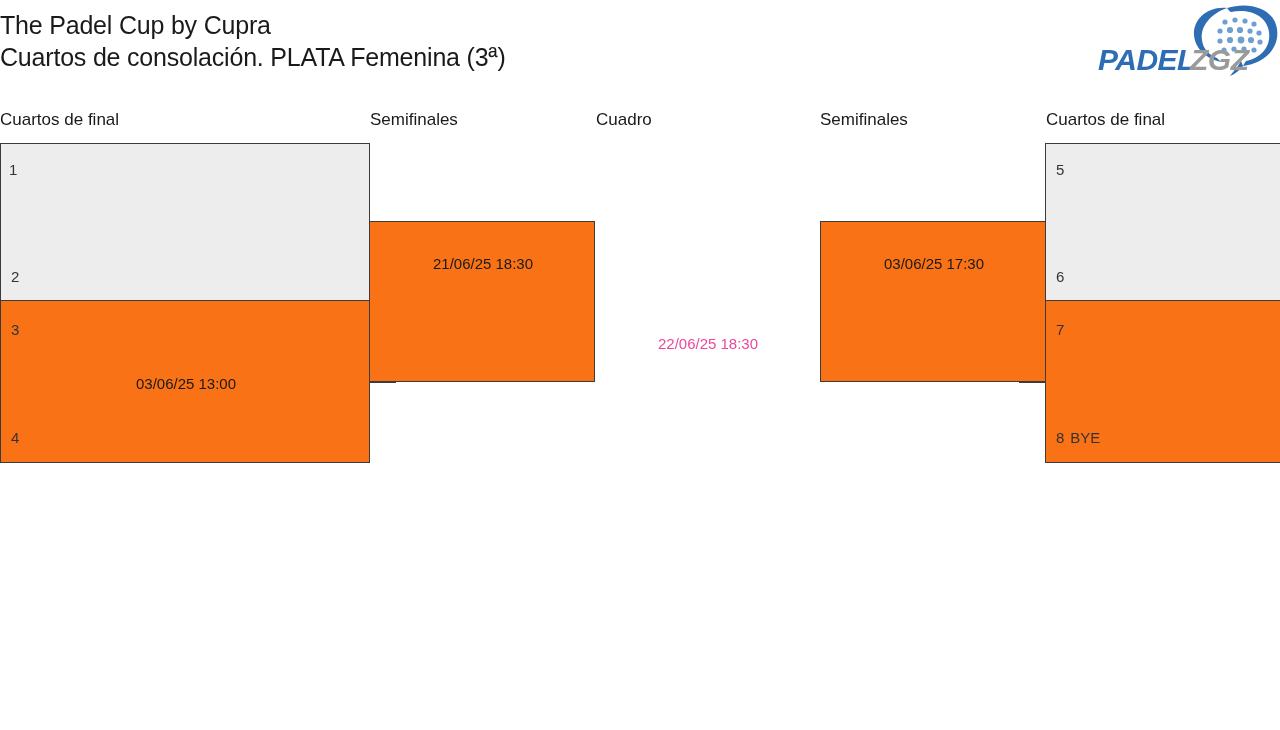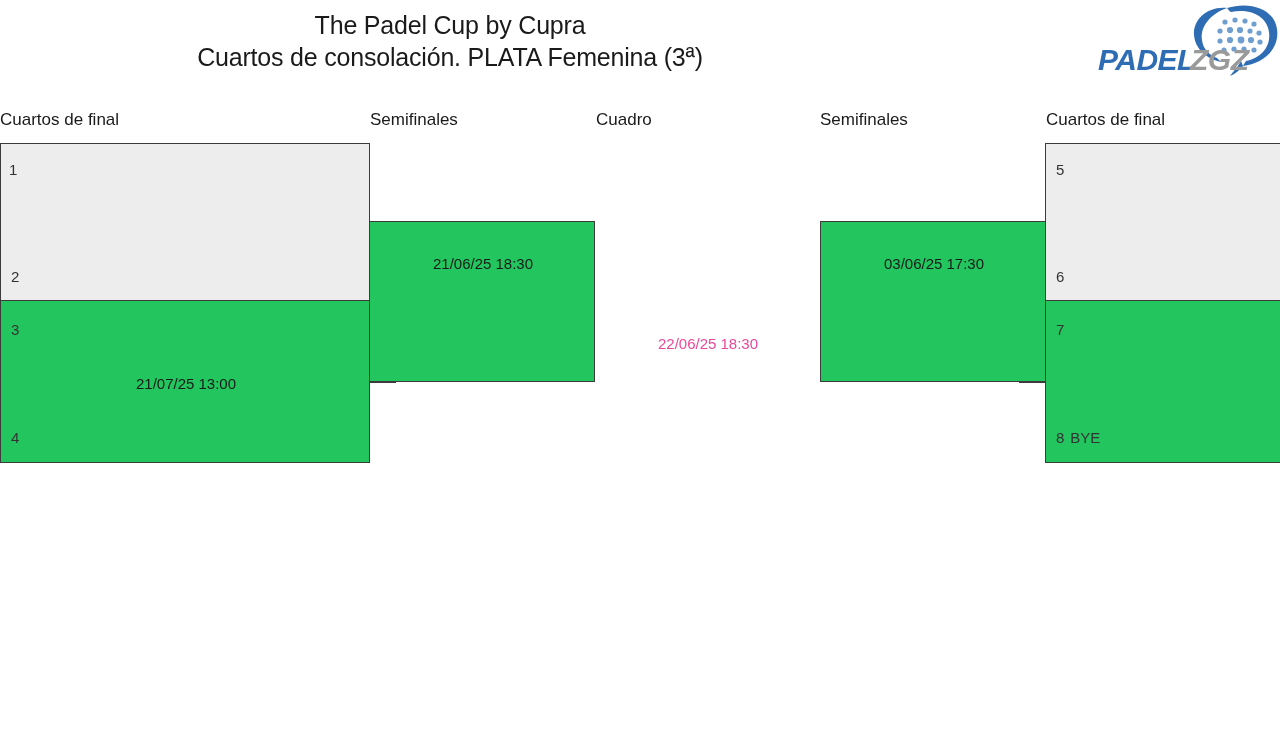--- a/index.html
+++ b/index.html
@@ -16,21 +16,20 @@
     position: relative;
   }
 
   
   #header-block {
     position: absolute;
     left: 0;
     top: 0;
     width: 1280px;
     height: 88px;
-    text-align: center;
   }
   #title-group {
     position: absolute;
     left: 0px;
     top: 9px;
     width: 900px;
   }
   .title-line {
     font-size: 25px;
     line-height: 32px;
@@ -66,21 +65,21 @@
     left: 0;
     top: 0;
     width: 1280px;
     height: 730px;
   }
 
   .match-box {
     position: absolute;
     box-sizing: border-box;
     border: 1px solid #3b3b3b;
-    background: #22c55e;
+    background: #f97316;
   }
   .match-box.filled {
     background: #ededed;
   }
 
   .seed-label {
     position: absolute;
     font-size: 15px;
     line-height: 18px;
     color: #333333;
@@ -183,21 +182,21 @@
     <div class="match-date" style="left:0px; top:70px; width:370px;"></div>
   </div>
 
   <div class="match-box" style="left:0px; top:300px; width:370px; height:163px;">
     <div class="seed-label" style="left:10px; top:20px;">
       <span class="seed-num">3</span><span class="seed-name"></span>
     </div>
     <div class="seed-label" style="left:10px; top:128px;">
       <span class="seed-num">4</span><span class="seed-name"></span>
     </div>
-    <div class="match-date" style="left:0px; top:74px; width:370px;">21/07/25 13:00</div>
+    <div class="match-date" style="left:0px; top:74px; width:370px;">03/06/25 13:00</div>
   </div>
 
   <div class="connector" style="left:369px; top:221px; width:27px;"></div>
   <div class="connector" style="left:369px; top:382px; width:27px;"></div>
 
   <div class="match-box" style="left:369px; top:221px; width:226px; height:161px;">
     <div class="match-date" style="left:0px; top:33px; width:226px;">21/06/25 18:30</div>
   </div>
 
   <div class="final-date" style="left:596px; top:335px; width:224px;">22/06/25 18:30</div>

